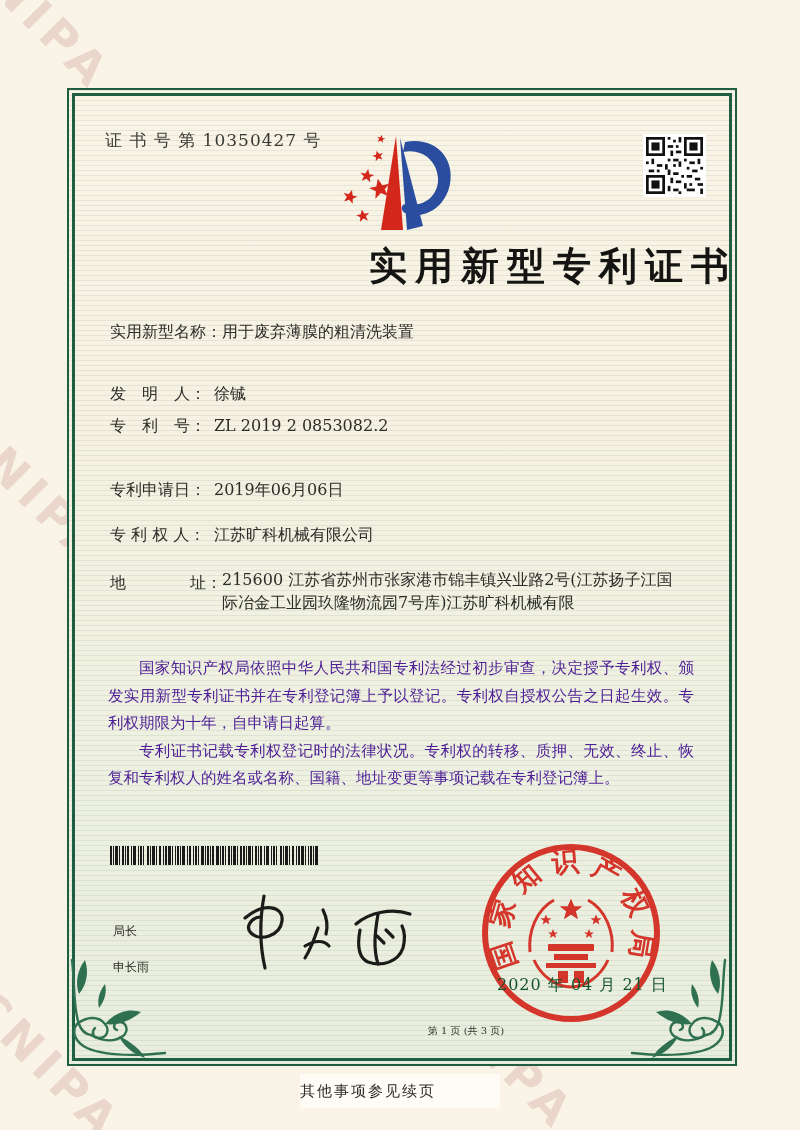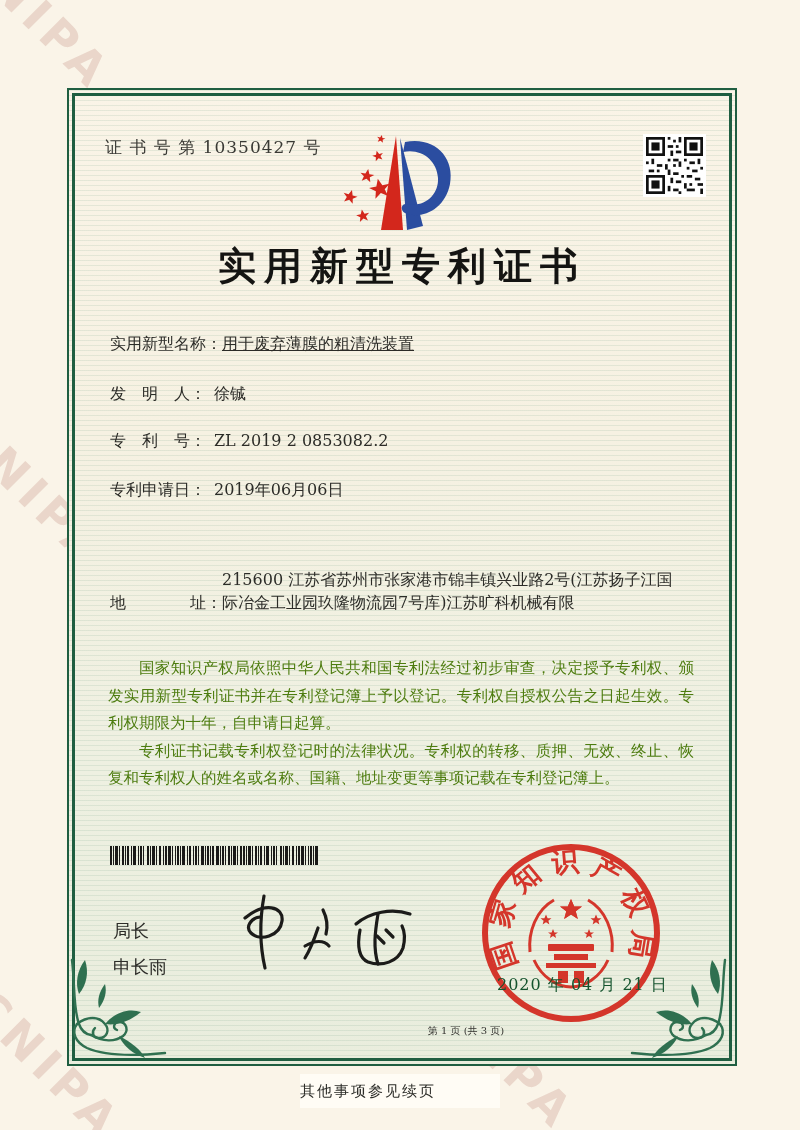--- a/index.html
+++ b/index.html
@@ -19,40 +19,40 @@
            background:
              repeating-linear-gradient(180deg, rgba(88,146,115,0.13) 0 1px, rgba(0,0,0,0) 1px 5px),
              linear-gradient(180deg,#faf4e7 0%,#f6f1e2 35%,#eef0e1 70%,#e9eddd 100%); }
   .frame::before { content:""; position:absolute; inset:3px; border:3px solid #1f5e41; }
 
   .orn { position:absolute; z-index:3; }
   .orn.left { transform:scaleX(-1); }
 
   .content { position:absolute; inset:0; z-index:4; }
 
-  .cert-no { position:absolute; left:105px; top:136px; font-size:17px; color:#3a3a35; letter-spacing:1px; }
+  .cert-no { position:absolute; left:105px; top:129px; font-size:17px; color:#3a3a35; letter-spacing:1px; }
 
   .logo { position:absolute; left:333px; top:130px; }
   .qr { position:absolute; left:643px; top:134px; background:#fff; padding:3px; }
 
-  .title { position:absolute; left:67px; top:241px; width:670px; text-align:center;
+  .title { position:absolute; left:67px; top:241px; width:670px; text-align:right;
            font-size:38px; font-weight:bold; color:#141412; letter-spacing:8px; }
 
   .row { position:absolute; left:110px; font-size:16px; color:#2c2c28; white-space:nowrap; }
   .row .label { display:inline-block; min-width:104px; }
   .addr-val { display:inline-block; vertical-align:top; line-height:23px; white-space:normal; width:460px; }
   .grant-right { position:absolute; left:415px; top:0; }
 
   .paras { position:absolute; left:108px; top:655px; width:586px; font-size:15.5px;
-           line-height:1.78; color:#4d7c0f; text-align:justify; }
+           line-height:1.78; color:#4c1d95; text-align:justify; }
   .paras p { text-indent:2em; }
 
   .barcode { position:absolute; left:110px; top:846px; }
 
-  .director { position:absolute; left:113px; top:913px; font-size:18px; color:#2c2c28;
+  .director { position:absolute; left:113px; top:913px; font-size:12px; color:#2c2c28;
               font-family:"DejaVu Sans","Liberation Sans",sans-serif; line-height:36px; }
   .sig { position:absolute; left:228px; top:884px; }
 
   .seal { position:absolute; left:478px; top:840px; }
   .seal-date { position:absolute; left:497px; top:975px; font-size:16px; color:#14532d; letter-spacing:1px; }
 
   .page-no { position:absolute; left:67px; top:1024px; width:798px; text-align:center;
              font-size:10px; color:#33332f; }
 
   .cont-note { position:absolute; left:300px; top:1074px; width:200px; height:34px; z-index:3;
@@ -175,34 +175,37 @@
         <rect x="24" y="54" width="3" height="6"></rect>
           <rect x="30" y="57" width="6" height="3"></rect>
           <rect x="45" y="57" width="9" height="3"></rect>
         <rect x="60" y="57" width="3" height="6"></rect>
           <rect x="36" y="60" width="3" height="3"></rect>
       </g>
     </svg>
 
     <h1 class="title">实用新型专利证书</h1>
 
-    <div class="row" style="top:334px;text-decoration:underline;">
+    <div class="row" style="top:322px;">
       <span class="label">实用新型名称：</span><span>用于废弃薄膜的粗清洗装置</span>
     </div>
     <div class="row" style="top:384px;">
       <span class="label">发　明　人：</span><span>徐铖</span>
     </div>
-    <div class="row" style="top:431px;">
+    <div class="row" style="top:416px;">
       <span class="label">专　利　号：</span><span>ZL 2019 2 0853082.2</span>
     </div>
     <div class="row" style="top:480px;">
       <span class="label">专利申请日：</span><span>2019年06月06日</span>
     </div>
+    <div class="row" style="top:525px;">
+      <span class="label">专 利 权 人：</span><span>江苏旷科机械有限公司</span>
+    </div>
     <div class="row" style="top:568px;">
-      <span class="label" style="vertical-align:top;line-height:29px;margin-top:20px;">地　　　　址：</span><span class="addr-val">215600 江苏省苏州市张家港市锦丰镇兴业路2号(江苏扬子江国际冶金工业园玖隆物流园7号库)江苏旷科机械有限</span>
+      <span class="label" style="vertical-align:top;line-height:29px;">地　　　　址：</span><span class="addr-val">215600 江苏省苏州市张家港市锦丰镇兴业路2号(江苏扬子江国际冶金工业园玖隆物流园7号库)江苏旷科机械有限</span>
     </div>
 
     <div class="paras">
       <p>国家知识产权局依照中华人民共和国专利法经过初步审查，决定授予专利权、颁发实用新型专利证书并在专利登记簿上予以登记。专利权自授权公告之日起生效。专利权期限为十年，自申请日起算。</p>
       <p>专利证书记载专利权登记时的法律状况。专利权的转移、质押、无效、终止、恢复和专利权人的姓名或名称、国籍、地址变更等事项记载在专利登记簿上。</p>
     </div>
 
     <svg class="barcode" width="210" height="19" viewBox="0 0 210 19">
       <line x1="0" y1="9.5" x2="210" y2="9.5" stroke="#1a1a18" stroke-width="19" stroke-dasharray="2 1 1 1 3 1 1 2 2 1 1 1 2 2 1 1 3 2 1 1 2 1 1 3 2 1 1 1 3 1 1 2 2 2 1 1 2 1 3 1 1 2 1 1 2 1 1 1 3 2 1 1 2 2 1 1 2 1 1 2 3 1 1 1 2 1 1 1 2 2 3 1 1 1 2 1 1 2 2 1 1 1 3 1 1 2 2 1"></line>
     </svg>

